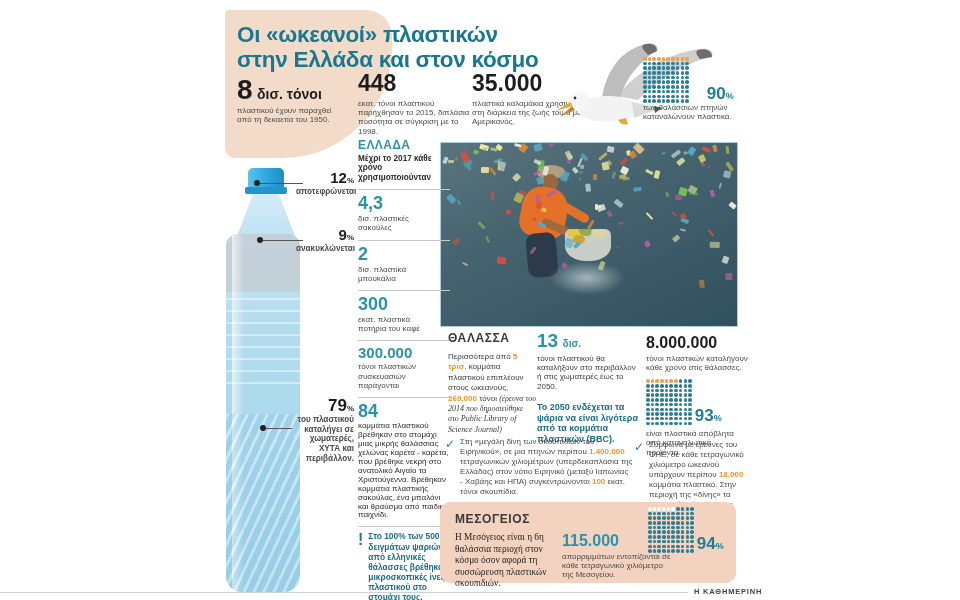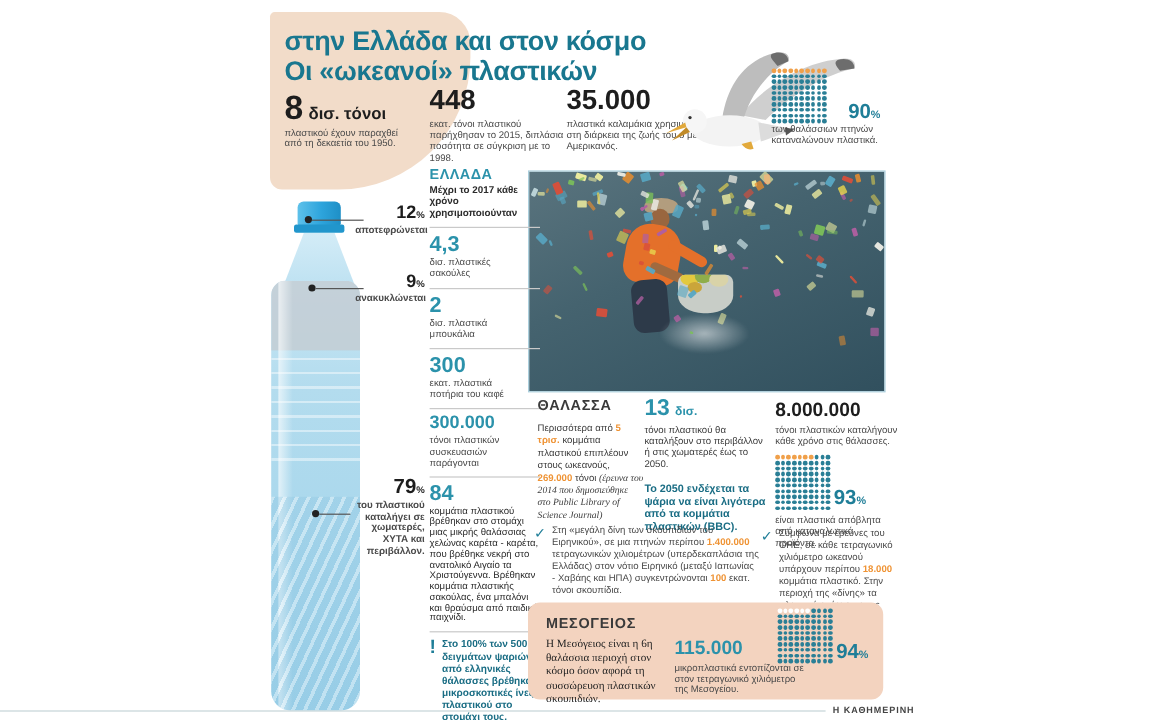--- a/index.html
+++ b/index.html
@@ -88,22 +88,22 @@
   .footline{left:0;top:592px;width:688px;height:1px;background:#c6d4d8;}
   .credit{left:694px;top:587px;font-size:7.5px;font-weight:bold;color:#444;letter-spacing:.8px;}
 </style>
 </head>
 <body>
 
 <div id="stage">
 
   <div class="abs blob"></div>
   <div class="abs title">
+    <div>Οι «ωκεανοί» πλαστικών</div>
     <div>στην Ελλάδα και στον κόσμο</div>
-    <div>Οι «ωκεανοί» πλαστικών</div>
   </div>
 
   <div class="abs" style="left:237px;top:76px;width:110px;">
     <div>
       <span class="numXL">8</span>
       <span class="unit">δισ. τόνοι</span>
     </div>
     <div class="cap" style="margin-top:2px;width:100px;">πλαστικού έχουν παραχθεί από τη δεκαετία του 1950.</div>
   </div>
 
@@ -579,21 +579,21 @@
     <span class="check">✓</span>
     <span class="fact" style="margin-left:5px;"><span>Σύμφωνα με έρευνες του ΟΗΕ, σε κάθε τετραγωνικό χιλιόμετρο ωκεανού υπάρχουν περίπου </span><span class="seg-orange">18.000</span><span> κομμάτια πλαστικό. Στην περιοχή της «δίνης» τα πλαστικά ανέρχονται σε </span><span class="seg-orange">334.271</span><span> κομμάτια ανά τετραγωνικό χιλιόμετρο.</span></span>
   </div>
 
   <div class="abs medbox"></div>
   <div class="abs sec-head" style="left:455px;top:512px;">ΜΕΣΟΓΕΙΟΣ</div>
   <div class="abs serif" style="left:455px;top:532px;width:100px;font-size:9.3px;line-height:1.25;">Η Μεσόγειος είναι η 6η θαλάσσια περιοχή στον κόσμο όσον αφορά τη συσσώρευση πλαστικών σκουπιδιών.</div>
 
   <div class="abs" style="left:562px;top:533px;width:110px;">
     <div class="numT" style="font-size:16px;">115.000</div>
-    <div class="cap" style="margin-top:3px;">μικροπλαστικά εντοπίζονται σε στον τετραγωνικό χιλιόμετρο της Μεσογείου.</div>
+    <div class="cap" style="margin-top:3px;">απορριμμάτων εντοπίζονται σε κάθε τετραγωνικό χιλιόμετρο της Μεσογείου.</div>
   </div>
 
   <div class="abs" style="left:648px;top:507px;">
     <div style="display:flex;align-items:flex-end;">
       <div class="dotgrid">
           <span class="dot" style="background: rgb(255, 255, 255);"></span>
           <span class="dot" style="background: rgb(255, 255, 255);"></span>
           <span class="dot" style="background: rgb(255, 255, 255);"></span>
           <span class="dot" style="background: rgb(255, 255, 255);"></span>
           <span class="dot" style="background: rgb(255, 255, 255);"></span>

